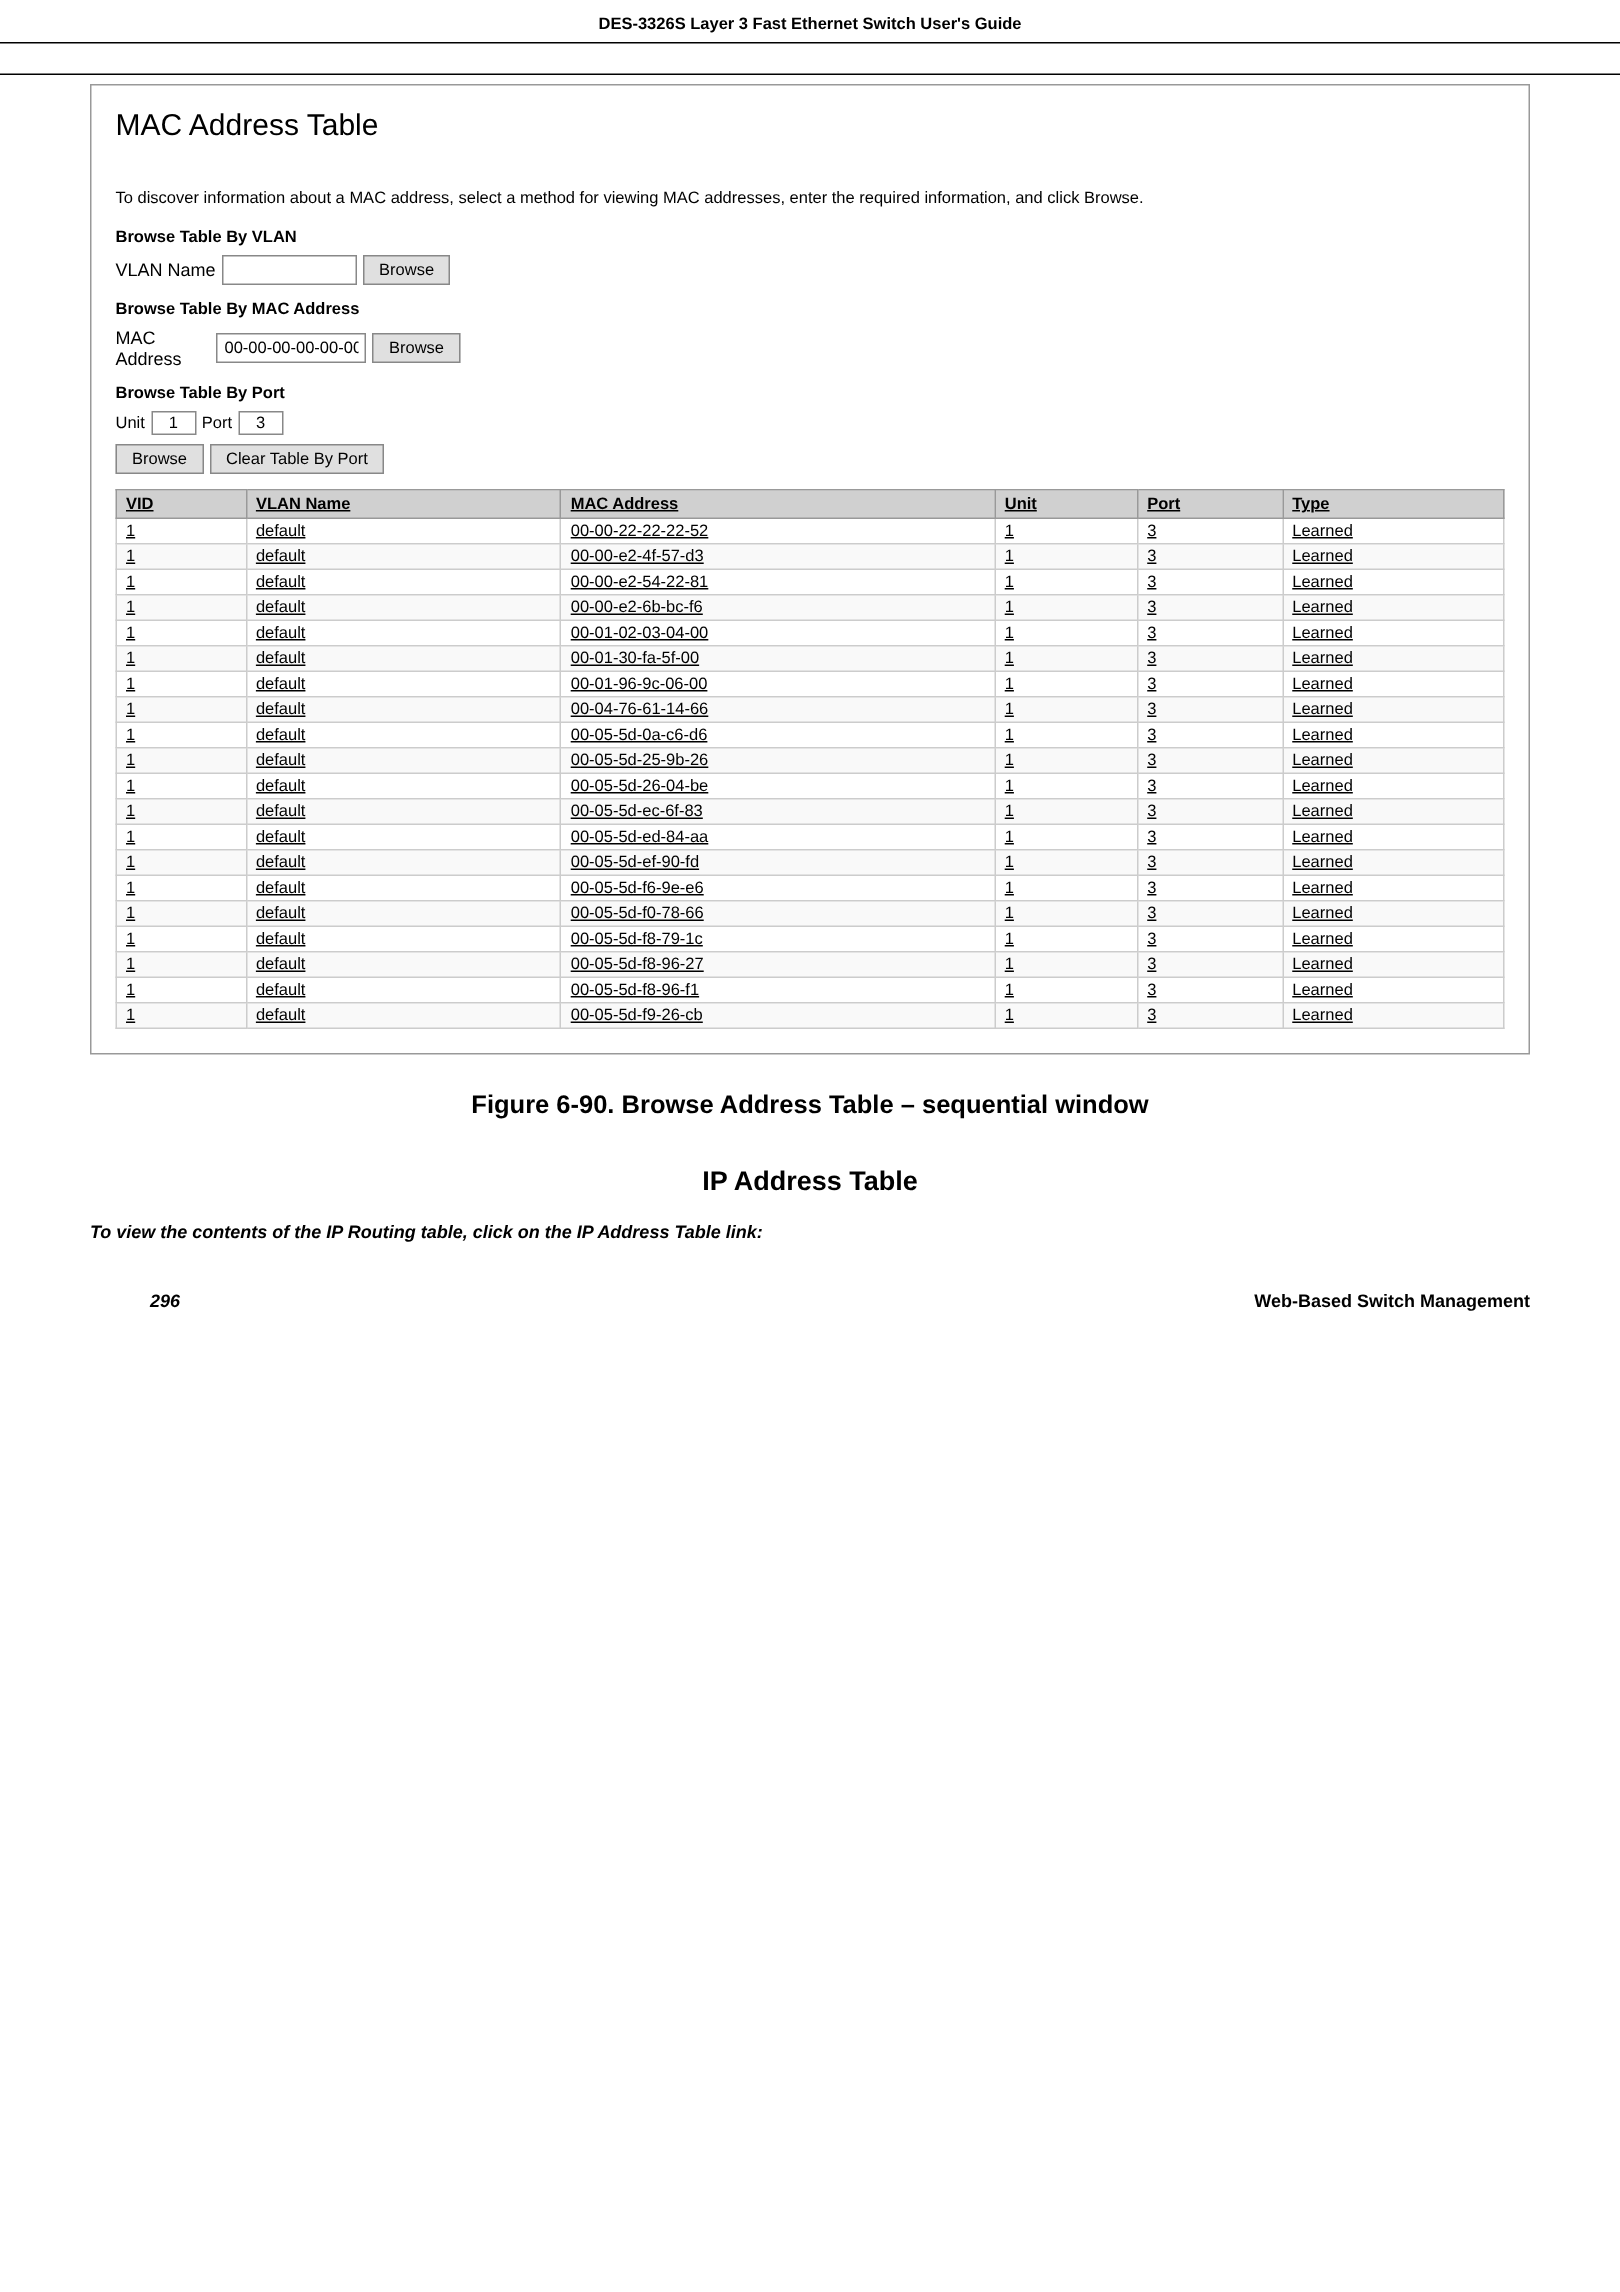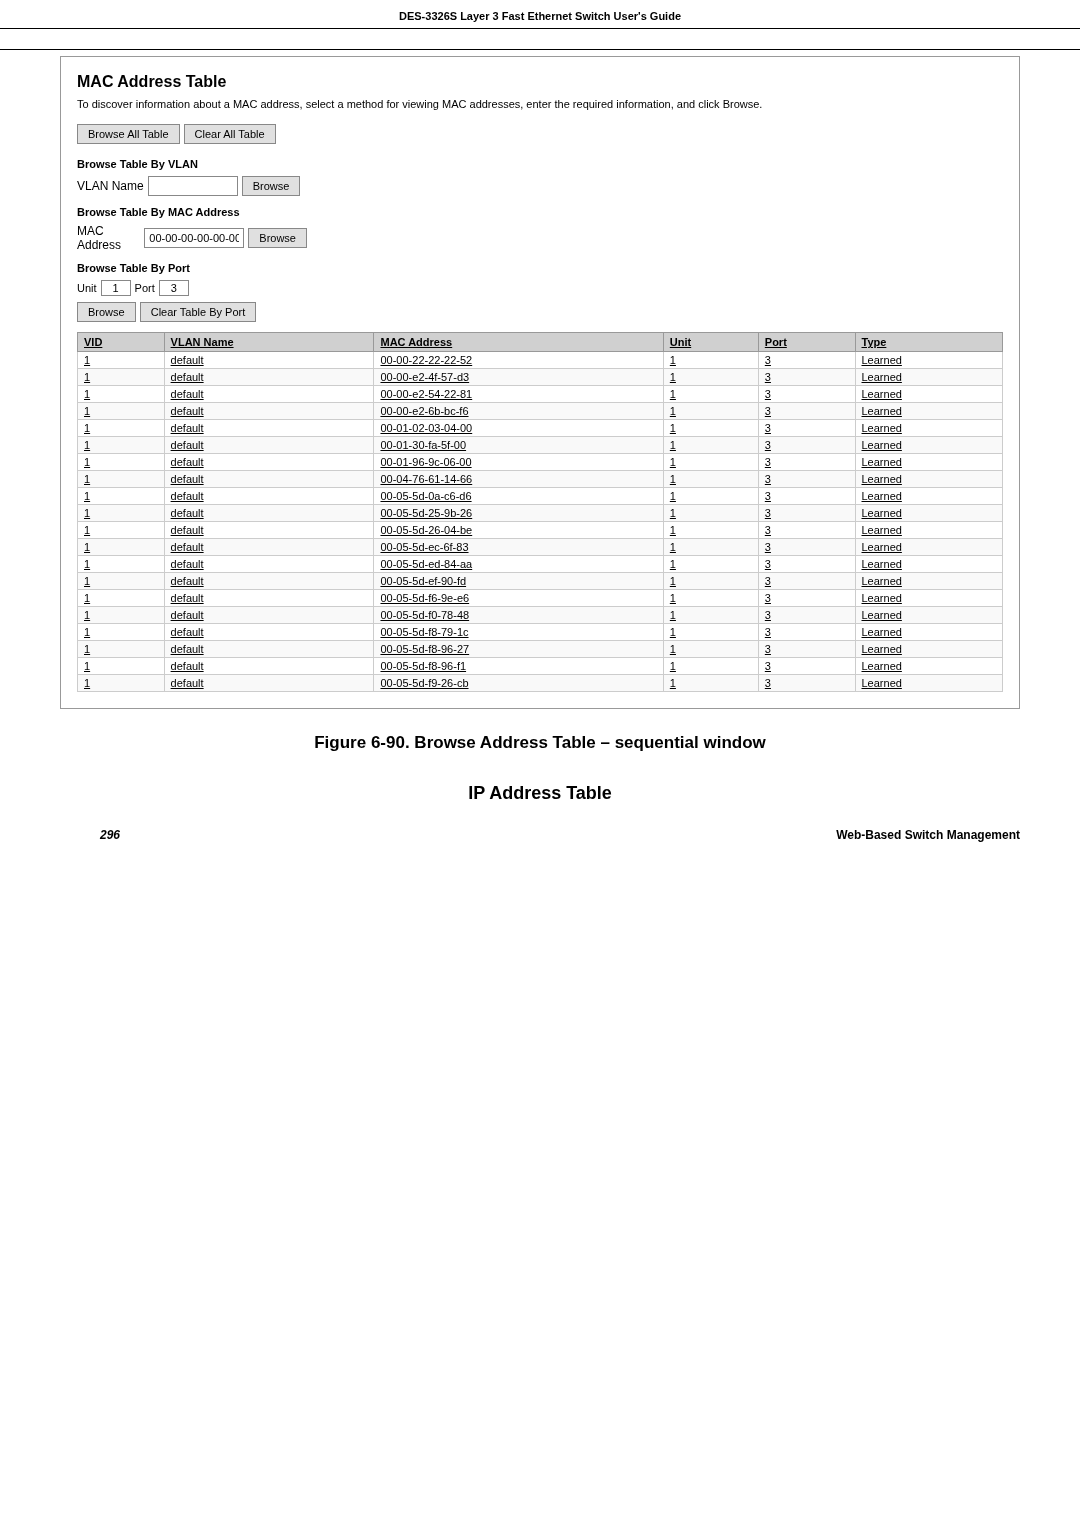--- a/index.html
+++ b/index.html
@@ -22,23 +22,23 @@
     .page-content {
       padding: 0 60px;
     }
     .mac-address-table-box {
       border: 1px solid #999;
       padding: 16px;
       margin-bottom: 24px;
       background: #fff;
     }
     .box-title {
-      font-size: 16px;
-      font-weight: bold;
-      margin-bottom: 6px;
+      font-size: 20px;
+      font-weight: normal;
+      margin-bottom: 29px;
       border-bottom: none;
     }
     .box-description {
       font-size: 11px;
       margin-bottom: 12px;
       line-height: 1.4;
     }
     .top-buttons {
       display: flex;
       gap: 4px;
@@ -175,24 +175,20 @@
 </div>
 <hr class="divider-line">
 
 <div class="page-content">
 
   <div class="mac-address-table-box">
 
     <div class="box-title">MAC Address Table</div>
     <div class="box-description">To discover information about a MAC address, select a method for viewing MAC addresses, enter the required information, and click Browse.</div>
 
-    <div class="top-buttons">
-      <button class="btn">Browse All Table</button>
-      <button class="btn">Clear All Table</button>
-    </div>
 
     <div class="main-layout">
 
       <div class="left-panel">
 
         <div class="section-label">Browse Table By VLAN</div>
         <div class="input-row">
           <span>VLAN Name</span>
           <input type="text" class="input-field vlan-input" style="">
           <button class="btn">Browse</button>
@@ -348,21 +344,21 @@
       <td>1</td>
       <td>default</td>
       <td>00-05-5d-f6-9e-e6</td>
       <td>1</td>
       <td>3</td>
       <td>Learned</td>
     </tr>
               <tr>
       <td>1</td>
       <td>default</td>
-      <td>00-05-5d-f0-78-48</td>
+      <td>00-05-5d-f0-78-66</td>
       <td>1</td>
       <td>3</td>
       <td>Learned</td>
     </tr>
               <tr>
       <td>1</td>
       <td>default</td>
       <td>00-05-5d-f8-79-1c</td>
       <td>1</td>
       <td>3</td>
@@ -396,19 +392,20 @@
         </table>
       </div>
 
     </div>
 
   </div>
 
   <div class="figure-caption">Figure 6-90.  Browse Address Table – sequential window</div>
 
   <div class="section-heading">IP Address Table</div>
+  <div class="italic-text">To view the contents of the IP Routing table, click on the IP Address Table link:</div>
 
 </div>
 
 <div class="page-footer">
   <span class="page-number">296</span>
   <span class="footer-title">Web-Based Switch Management</span>
 </div>
 
 </body></html>

